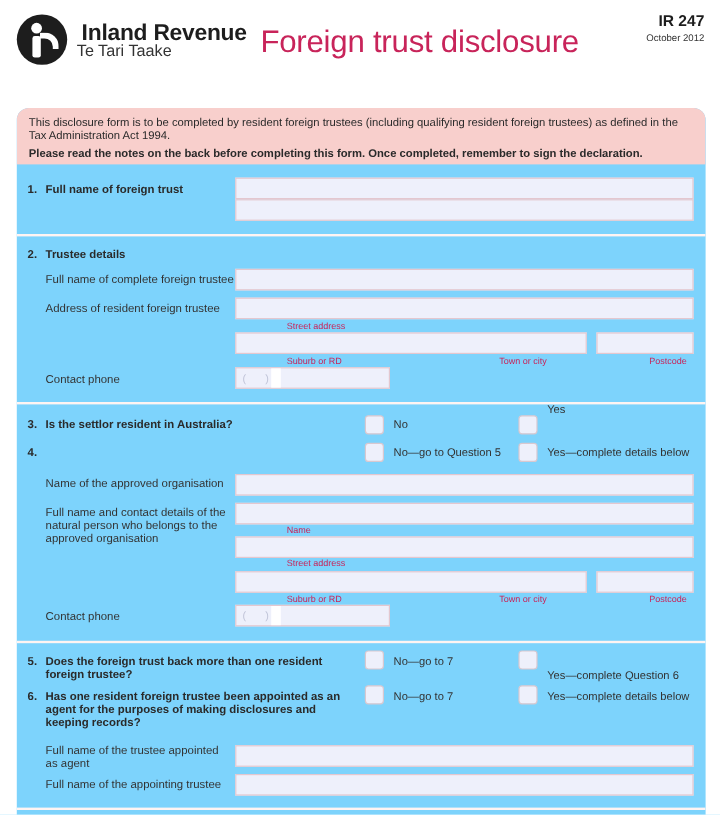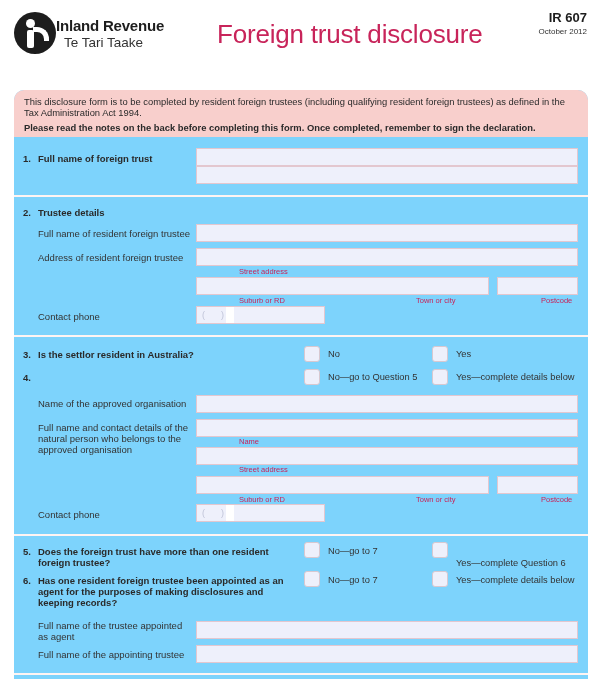--- a/index.html
+++ b/index.html
@@ -5,21 +5,21 @@
   * { box-sizing: border-box; margin: 0; padding: 0; }
   body {
     width: 600px; height: 679px; background: #ffffff; overflow: hidden;
     font-family: "Liberation Sans", sans-serif; color: #2a2a2a; position: relative;
   }
   .header { position: absolute; left: 0; top: 0; width: 600px; height: 85px; }
   .logo { position: absolute; left: 14px; top: 12px; width: 42px; height: 42px; border-radius: 50%; background: #1d1d1d; }
   .logo .dot { position: absolute; left: 12px; top: 7px; width: 9px; height: 9px; border-radius: 50%; background: #fff; }
   .logo .stem { position: absolute; left: 13px; top: 18px; width: 7px; height: 18px; background: #fff; border-radius: 2px; }
   .logo .arc { position: absolute; left: 19px; top: 15px; width: 16px; height: 14px; border-top: 5px solid #fff; border-right: 5px solid #fff; border-radius: 0 12px 0 0; }
-  .brand1 { position: absolute; left: 56px; top: 17px; font-size: 15px; font-weight: bold; color: #1d1d1d; letter-spacing: -0.2px; }
+  .brand1 { position: absolute; left: 68px; top: 17px; font-size: 19px; font-weight: bold; color: #1d1d1d; letter-spacing: -0.2px; }
   .brand2 { position: absolute; left: 64px; top: 35px; font-size: 13.5px; color: #333; }
   .title { position: absolute; left: 217px; top: 19px; font-size: 26px; color: #c8245a; letter-spacing: -0.2px; }
   .irnum { position: absolute; right: 13px; top: 10px; font-size: 13px; font-weight: bold; color: #1d1d1d; }
   .irdate { position: absolute; right: 13px; top: 27px; font-size: 8px; color: #333; }
 
   .form { position: absolute; left: 14px; top: 90px; width: 574px; height: 589px; background: #7dd3fc; border-radius: 10px 10px 0 0; overflow: hidden; }
   .intro { position: absolute; left: 0; top: 0; width: 574px; height: 47px; background: #f8cfcc; padding: 6px 10px; font-size: 9.4px; line-height: 11px; color: #2a2a2a; }
   .intro .bold { font-weight: bold; margin-top: 4px; display: block; }
   .divider { position: absolute; left: 0; width: 574px; height: 2px; background: #fff4f2; }
 
@@ -40,40 +40,40 @@
 
 <div class="header">
   <div class="logo">
     <div class="dot"></div>
       <div class="stem"></div>
       <div class="arc"></div>
   </div>
   <div class="brand1">Inland Revenue</div>
   <div class="brand2">Te Tari Taake</div>
   <div class="title">Foreign trust disclosure</div>
-  <div class="irnum">IR 607</div>
+  <div class="irnum">IR 247</div>
   <div class="irdate">October 2012</div>
 </div>
 
 <div class="form">
   <div class="intro">
     <span>This disclosure form is to be completed by resident foreign trustees (including qualifying resident foreign trustees) as defined in the Tax Administration Act 1994.</span>
     <span class="bold">Please read the notes on the back before completing this form.  Once completed, remember to sign the declaration.</span>
   </div>
 
   <div class="qnum" style="top:63px">1.</div>
   <div class="qtext" style="top:63px">Full name of foreign trust</div>
   <div class="field" style="left:182px;top:58px;width:382px"></div>
   <div class="field" style="left:182px;top:76px;width:382px"></div>
 
   <div class="divider" style="top:105px"></div>
 
   <div class="qnum" style="top:117px">2.</div>
   <div class="qtext" style="top:117px">Trustee details</div>
-  <div class="label" style="top:138px">Full name of resident foreign trustee</div>
+  <div class="label" style="top:138px">Full name of complete foreign trustee</div>
   <div class="field" style="left:182px;top:134px;width:382px"></div>
   <div class="label" style="top:162px">Address of resident foreign trustee</div>
   <div class="field" style="left:182px;top:158px;width:382px"></div>
   <div class="sublabel" style="left:182px;top:177px">Street address</div>
   <div class="field" style="left:182px;top:187px;width:293px"></div>
   <div class="field" style="left:483px;top:187px;width:81px"></div>
   <div class="sublabel" style="left:182px;top:206px">Suburb or RD</div>
   <div class="sublabel" style="left:359px;top:206px">Town or city</div>
   <div class="sublabel" style="left:484px;top:206px">Postcode</div>
   <div class="label" style="top:221px">Contact phone</div>
@@ -83,21 +83,21 @@
     <span class="gap"></span>
   </div>
 
   <div class="divider" style="top:245px"></div>
 
   <div class="qnum" style="top:259px">3.</div>
   <div class="qtext" style="top:259px">Is the settlor resident in Australia?</div>
   <div class="cb" style="left:290px;top:256px"></div>
   <div class="opt" style="left:314px;top:259px">No</div>
   <div class="cb" style="left:418px;top:256px"></div>
-  <div class="opt" style="left:442px;top:259px">Yes</div>
+  <div class="opt" style="left:442px;top:246px">Yes</div>
 
   <div class="qnum" style="top:282px">4.</div>
   <div class="cb" style="left:290px;top:279px"></div>
   <div class="opt" style="left:314px;top:282px">No—go to Question 5</div>
   <div class="cb" style="left:418px;top:279px"></div>
   <div class="opt" style="left:442px;top:282px">Yes—complete details below</div>
 
   <div class="label" style="top:308px">Name of the approved organisation</div>
   <div class="field" style="left:182px;top:305px;width:382px"></div>
   <div class="label" style="top:332px;width:150px">Full name and contact details of the natural person who belongs to the approved organisation</div>
@@ -113,21 +113,21 @@
   <div class="label" style="top:419px">Contact phone</div>
   <div class="phone" style="left:182px;top:414px">
     <span class="paren" style="left:5px">(</span>
     <span class="paren" style="left:24px">)</span>
     <span class="gap"></span>
   </div>
 
   <div class="divider" style="top:444px"></div>
 
   <div class="qnum" style="top:456px">5.</div>
-  <div class="qtext" style="top:456px;width:240px">Does the foreign trust have more than one resident foreign trustee?</div>
+  <div class="qtext" style="top:456px;width:240px">Does the foreign trust back more than one resident foreign trustee?</div>
   <div class="cb" style="left:290px;top:452px"></div>
   <div class="opt" style="left:314px;top:456px">No—go to 7</div>
   <div class="cb" style="left:418px;top:452px"></div>
   <div class="opt" style="left:442px;top:468px">Yes—complete Question 6</div>
 
   <div class="qnum" style="top:485px">6.</div>
   <div class="qtext" style="top:485px;width:250px">Has one resident foreign trustee been appointed as an agent for the purposes of making disclosures and keeping records?</div>
   <div class="cb" style="left:290px;top:481px"></div>
   <div class="opt" style="left:314px;top:485px">No—go to 7</div>
   <div class="cb" style="left:418px;top:481px"></div>

